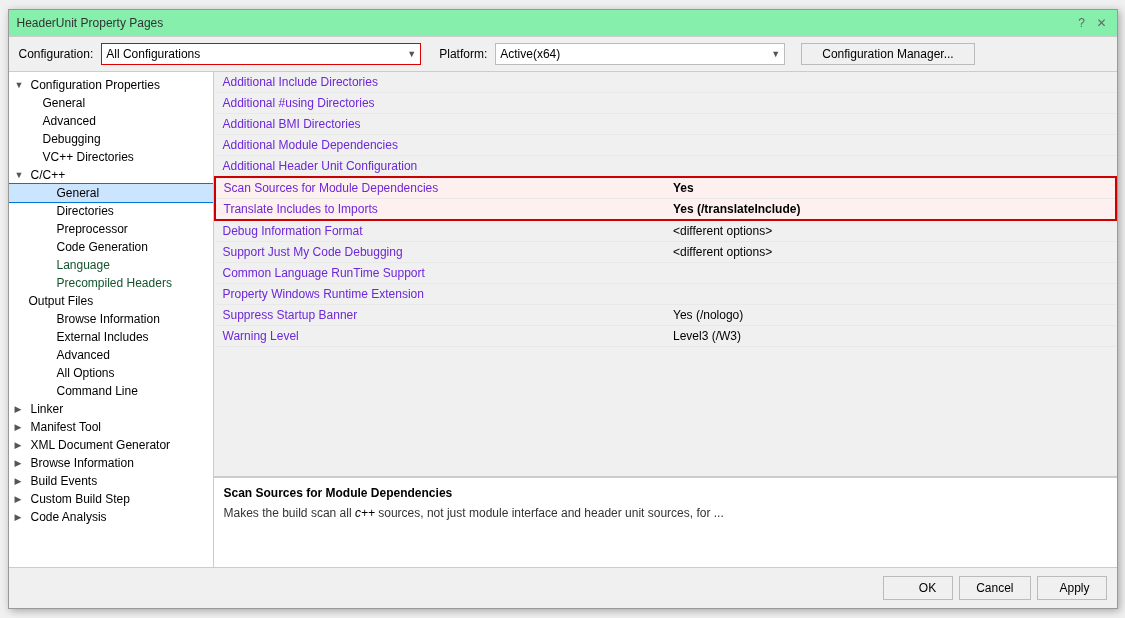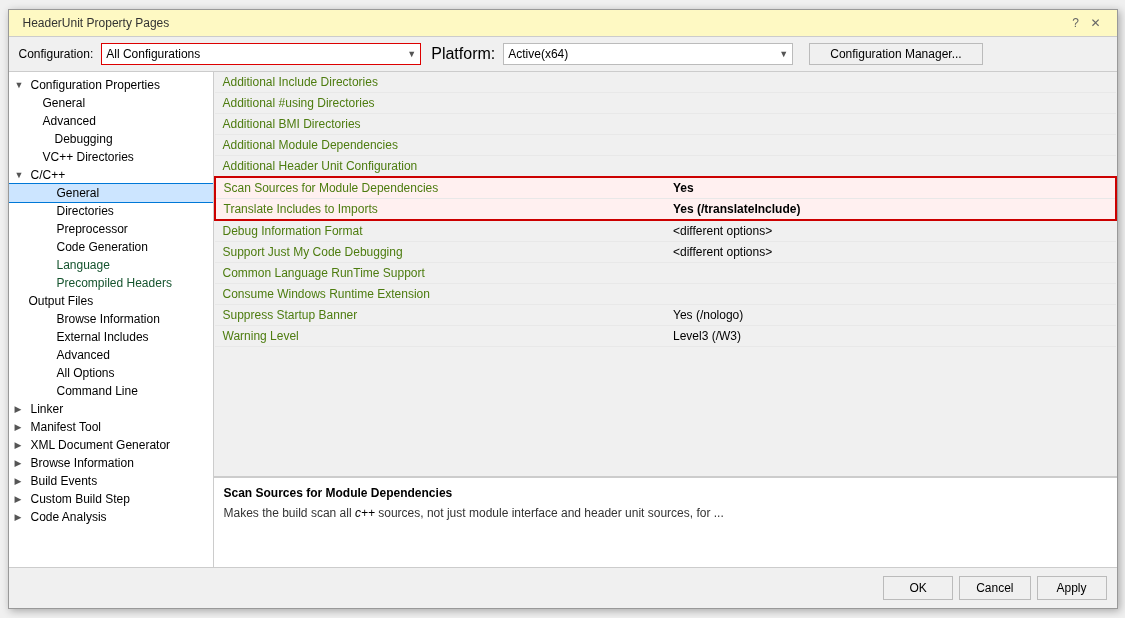--- a/index.html
+++ b/index.html
@@ -17,22 +17,22 @@
     .dialog {
       width: 1110px;
       height: 600px;
       background: #f0f0f0;
       border: 1px solid #999;
       box-shadow: 2px 2px 8px rgba(0,0,0,0.3);
       display: flex;
       flex-direction: column;
     }
     .title-bar {
-      background: #fef9c3;
-      padding: 6px 14px;
+      background: #86efac;
+      padding: 6px 8px;
       display: flex;
       align-items: center;
       justify-content: space-between;
       border-bottom: 1px solid #ccc;
       font-size: 12px;
       color: #333;
     }
     .title-bar-controls {
       display: flex;
       gap: 6px;
@@ -70,22 +70,22 @@
       align-items: center;
       justify-content: space-between;
       width: 320px;
       cursor: pointer;
     }
     .config-combo-arrow {
       font-size: 9px;
       color: #555;
     }
     .platform-label {
-      font-size: 16px;
-      margin-left: 2px;
+      font-size: 12px;
+      margin-left: 10px;
     }
     .platform-combo {
       border: 1px solid #bbb;
       background: #fff;
       padding: 2px 4px;
       font-size: 12px;
       height: 22px;
       display: flex;
       align-items: center;
       justify-content: space-between;
@@ -148,21 +148,21 @@
       border-collapse: collapse;
     }
     .props-table tr td {
       padding: 3px 8px;
       font-size: 12px;
       border-bottom: 1px solid #e8e8e8;
       vertical-align: middle;
     }
     .props-table tr td:first-child {
       width: 50%;
-      color: #4d7c0f;
+      color: #6d28d9;
     }
     .props-table tr td:last-child {
       color: #000;
       font-weight: normal;
     }
     .desc-panel {
       height: 90px;
       padding: 8px 10px;
       background: #fff;
       border-top: 1px solid #ccc;
@@ -191,21 +191,21 @@
       gap: 6px;
       border-top: 1px solid #ccc;
     }
     .bottom-btn {
       border: 1px solid #bbb;
       background: #f0f0f0;
       padding: 4px 16px;
       font-size: 12px;
       cursor: pointer;
       min-width: 70px;
-      text-align: center;
+      text-align: right;
     }
   </style>
 </head>
 <body>
 
 <div class="dialog">
 
   <div class="title-bar">
     <span>HeaderUnit Property Pages</span>
     <div class="title-bar-controls">
@@ -237,21 +237,21 @@
           <span class="tree-label">Configuration Properties</span>
         </div>
         <div class="tree-item" style="padding-left: 20px;">
           <span style="width: 14px; display: inline-block;"></span>
           <span class="tree-label">General</span>
         </div>
         <div class="tree-item" style="padding-left: 20px;">
           <span style="width: 14px; display: inline-block;"></span>
           <span class="tree-label">Advanced</span>
         </div>
-        <div class="tree-item" style="padding-left: 32px;">
+        <div class="tree-item" style="padding-left: 20px;">
           <span style="width: 14px; display: inline-block;"></span>
           <span class="tree-label">Debugging</span>
         </div>
         <div class="tree-item" style="padding-left: 20px;">
           <span style="width: 14px; display: inline-block;"></span>
           <span class="tree-label">VC++ Directories</span>
         </div>
         <div class="tree-item" style="padding-left: 6px;">
           <span class="tree-expand" style="font-size: 9px; margin-right: 2px;">▼</span>
           <span class="tree-label">C/C++</span>
@@ -372,21 +372,21 @@
               </tr>
               <tr>
                 <td>Support Just My Code Debugging</td>
                 <td>&lt;different options&gt;</td>
               </tr>
               <tr>
                 <td>Common Language RunTime Support</td>
                 <td></td>
               </tr>
               <tr>
-                <td>Consume Windows Runtime Extension</td>
+                <td>Property Windows Runtime Extension</td>
                 <td></td>
               </tr>
               <tr>
                 <td>Suppress Startup Banner</td>
                 <td>Yes (/nologo)</td>
               </tr>
               <tr>
                 <td>Warning Level</td>
                 <td>Level3 (/W3)</td>
               </tr>

